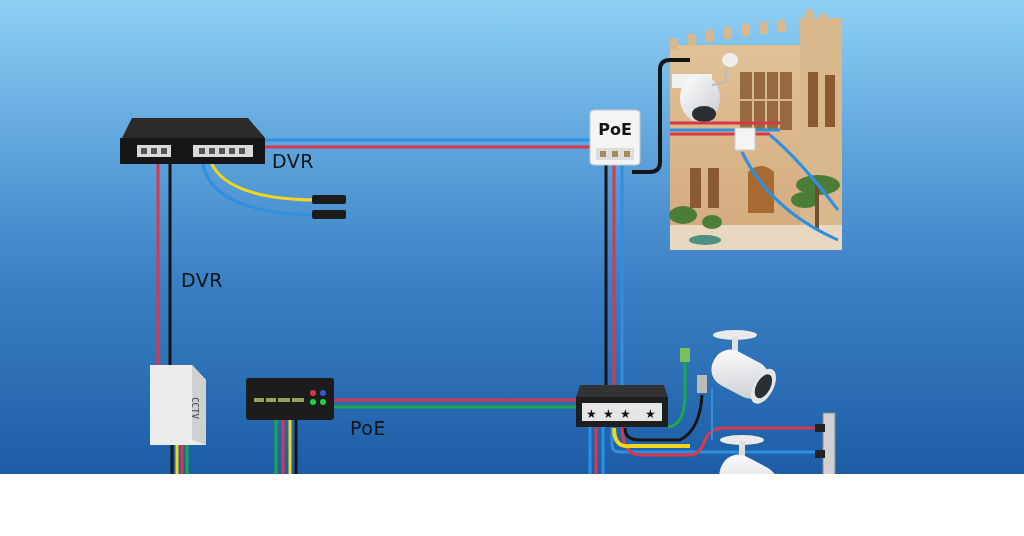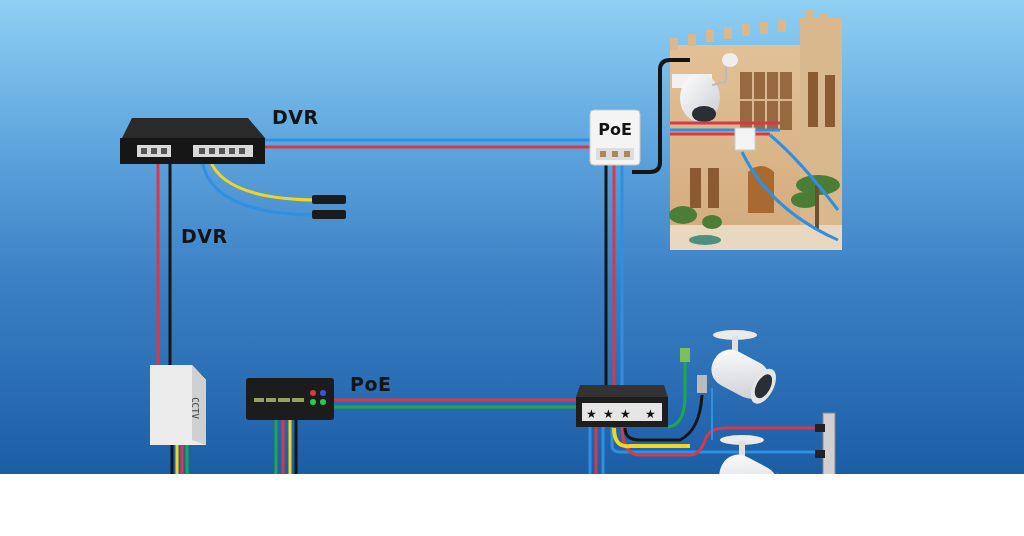--- a/index.html
+++ b/index.html
@@ -1,20 +1,20 @@
 <!DOCTYPE html>
 <html><head>
 <meta charset="utf-8">
 <style>
   html, body { margin: 0; padding: 0; }
   body { width: 1024px; height: 536px; overflow: hidden; font-family: "DejaVu Sans", sans-serif; }
   #stage { position: relative; width: 1024px; height: 474px;
     background: linear-gradient(180deg, #8fd0f3 0%, #5fa6de 30%, #3a7fc4 60%, #1c5ea6 100%); overflow: hidden; }
   svg { position: absolute; left: 0; top: 0; }
-  .lbl { position: absolute; font-weight: bold; color: #141414; font-size: 19px; letter-spacing: 0.5px; }
+  .lbl { position: absolute; font-weight: normal; color: #141414; font-size: 19px; letter-spacing: 0.5px; margin-top: 44px; }
   #lbl-dvr-top { left: 272px; top: 106px; }
   #lbl-dvr-side { left: 181px; top: 225px; }
   #lbl-poe-mid { left: 350px; top: 373px; }
 </style>
 </head>
 <body>
 
 <div id="stage">
   <svg width="1024" height="536" viewBox="0 0 1024 536">
     <defs>

